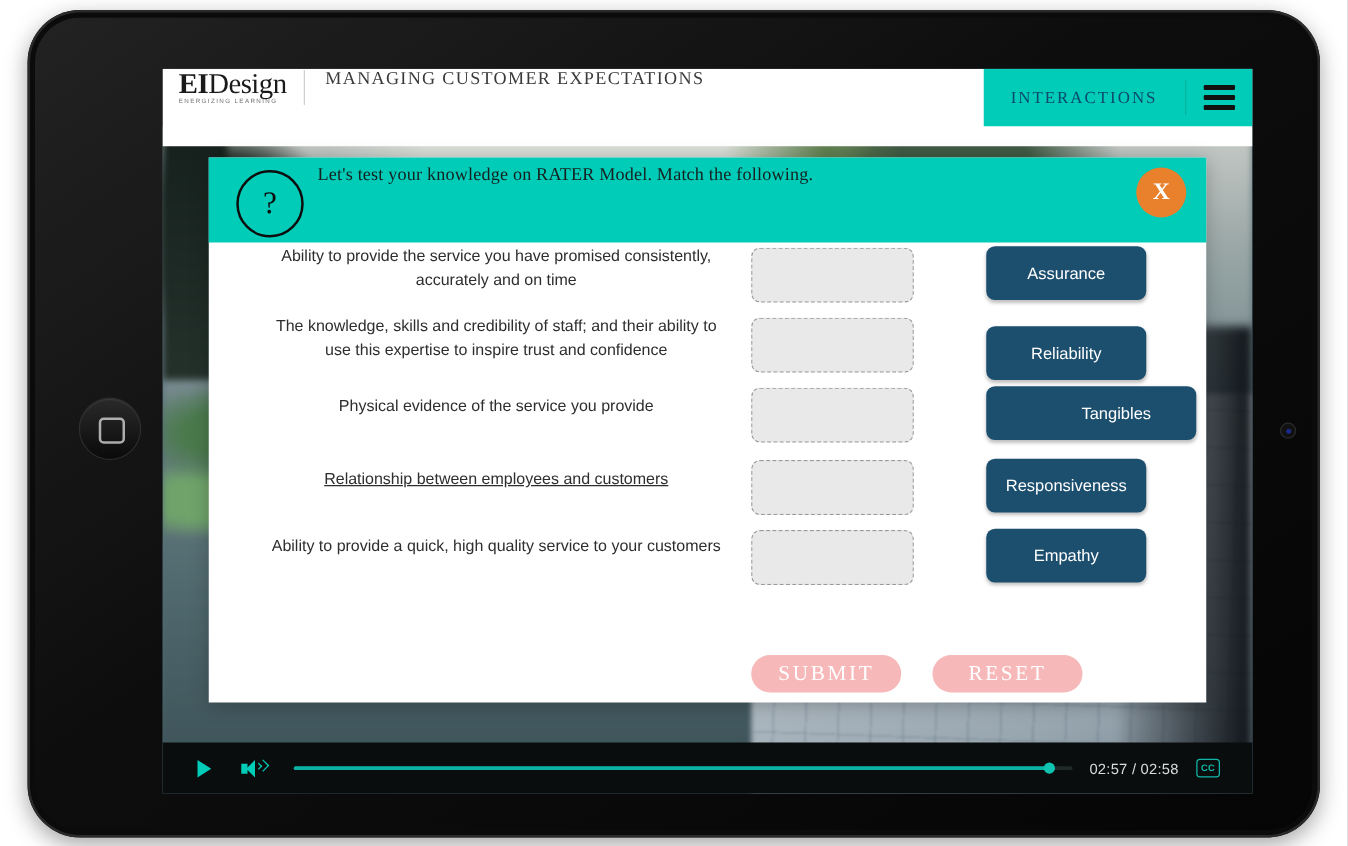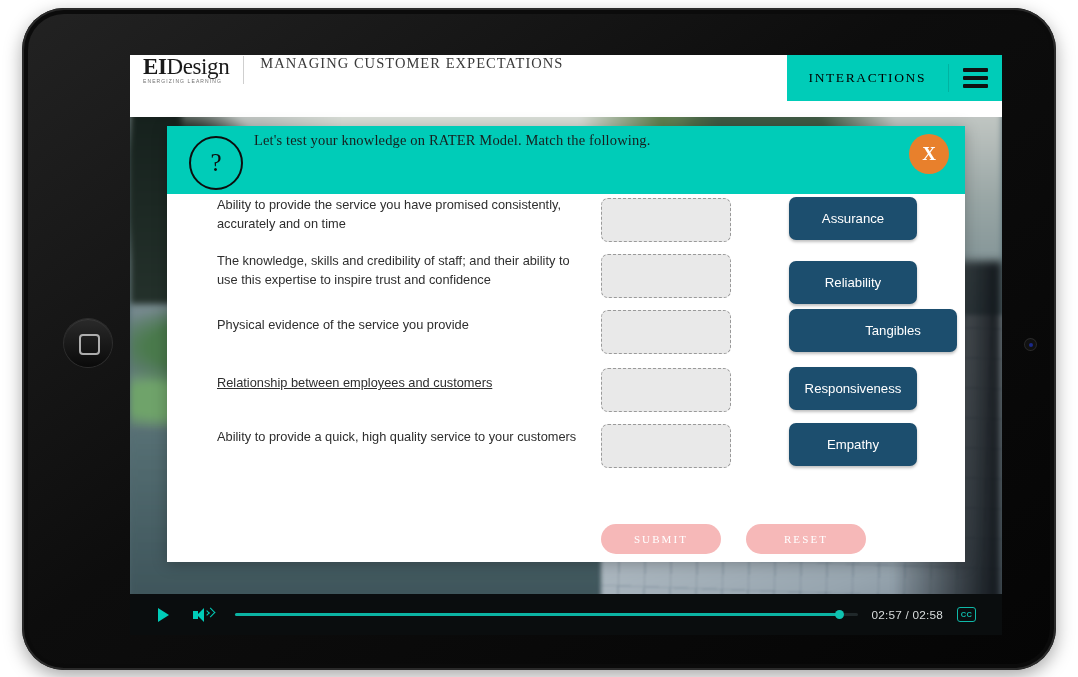--- a/index.html
+++ b/index.html
@@ -32,21 +32,21 @@
   .topbar{position:absolute;left:0;top:0;width:872px;height:62px;background:#ffffff;display:flex;align-items:flex-start;}
   .logo-wrap{display:flex;align-items:center;padding-left:13px;}
   .logo{position:relative;line-height:1;}
   .logo-main{font-family:"Liberation Serif",serif;font-size:23px;color:#1a1a1a;letter-spacing:-.4px;white-space:nowrap;}
   .logo-main b{font-weight:bold;}
   .logo-tag{font-size:5px;letter-spacing:1.1px;color:#6e6e6e;margin-top:1px;white-space:nowrap;}
   .logo-div{width:1px;height:28px;background:#cfcfcf;margin:0 16px 0 14px;}
   .course-title{font-family:"Liberation Serif",serif;font-size:14.5px;letter-spacing:1.05px;color:#3a3a3a;white-space:nowrap;}
   .topbar-right{margin-left:auto;height:46px;display:flex;align-items:stretch;background:#00ccb8;}
   .interactions{display:flex;align-items:center;padding:0 22px;font-family:"Liberation Serif",serif;
-    font-size:13.5px;letter-spacing:1.6px;color:#000000;white-space:nowrap;}
+    font-size:13.5px;letter-spacing:1.6px;color:#0c4a6e;white-space:nowrap;}
   .menu-sep{width:1px;background:rgba(0,0,0,.12);margin:9px 0;}
   .hamburger{width:53px;display:flex;flex-direction:column;align-items:center;justify-content:center;gap:4px;}
   .hamburger span{display:block;width:25px;height:4px;background:#111;border-radius:1px;}
 
   
   .video-bg{position:absolute;left:0;top:46px;width:872px;height:534px;overflow:hidden;background:#566e74;}
   .bg-a{position:absolute;inset:0;
     background:
       radial-gradient(circle at 6% 16%, #2e3a33 0 60px, transparent 90px),
       radial-gradient(ellipse at 10% 46%, #4a7a4c 0 70px, transparent 120px),
@@ -77,33 +77,33 @@
   .modal-head{position:relative;height:68px;background:#00ccb8;}
   .qmark{position:absolute;left:22px;top:10px;width:50px;height:50px;border-radius:50%;
     border:2.4px solid #0d0d0d;display:flex;align-items:center;justify-content:center;}
   .qmark span{font-family:"Liberation Serif",serif;font-size:25px;color:#0d0d0d;line-height:1;margin-top:-1px;}
   .modal-prompt{position:absolute;left:87px;top:6px;font-family:"Liberation Serif",serif;
     font-size:14.5px;color:#16201f;letter-spacing:.15px;}
   .close-x{position:absolute;right:16px;top:8px;width:40px;height:40px;border-radius:50%;background:#e8802c;
     display:flex;align-items:center;justify-content:center;color:#fff;font-size:19px;font-weight:bold;
     font-family:"Liberation Serif",serif;cursor:pointer;}
 
-  .modal-body{position:relative;height:368px;}
+  .modal-body{position:relative;height:368px;text-align:center;}
   .match-grid{position:absolute;left:0;top:0;width:798px;}
   .row{position:relative;height:56px;}
   .prompt-text{position:absolute;left:50px;width:360px;font-size:12.8px;color:#2e2e2e;line-height:1.45;}
   .drop-zone{position:absolute;left:434px;width:128px;height:42px;background:#e9e9e9;
     border:1.6px dashed #9a9a9a;border-radius:7px;}
   .opt-btn{position:absolute;left:622px;width:128px;height:43px;border-radius:7px;background:#1c4e6e;
     color:#fff;font-size:13.2px;font-weight:normal;display:flex;align-items:center;justify-content:center;
     box-shadow:0 2px 3px rgba(0,0,0,.25);cursor:pointer;}
 
   .actions{position:absolute;left:434px;top:330px;display:flex;gap:25px;}
   .pill{width:120px;height:30px;border-radius:16px;background:#f6b8b8;color:#ffffff;
-    font-family:"Liberation Serif",serif;font-size:11px;letter-spacing:2.1px;
+    font-family:"Liberation Serif",serif;font-size:17px;letter-spacing:2.1px;
     display:flex;align-items:center;justify-content:center;cursor:pointer;}
 
   
   .controls{position:absolute;left:0;bottom:0;width:872px;height:41px;background:#0a0d0e;
     display:flex;align-items:center;padding:0 14px;box-sizing:border-box;}
   .play-ic{width:0;height:0;border-left:11px solid #00ccb8;border-top:7px solid transparent;
     border-bottom:7px solid transparent;margin-left:14px;cursor:pointer;}
   .vol-ic{margin-left:24px;position:relative;width:20px;height:16px;cursor:pointer;}
   .vol-body{position:absolute;left:0;top:4px;width:5px;height:8px;background:#00ccb8;}
   .vol-cone{position:absolute;left:4px;top:1px;width:0;height:0;border-right:7px solid #00ccb8;

